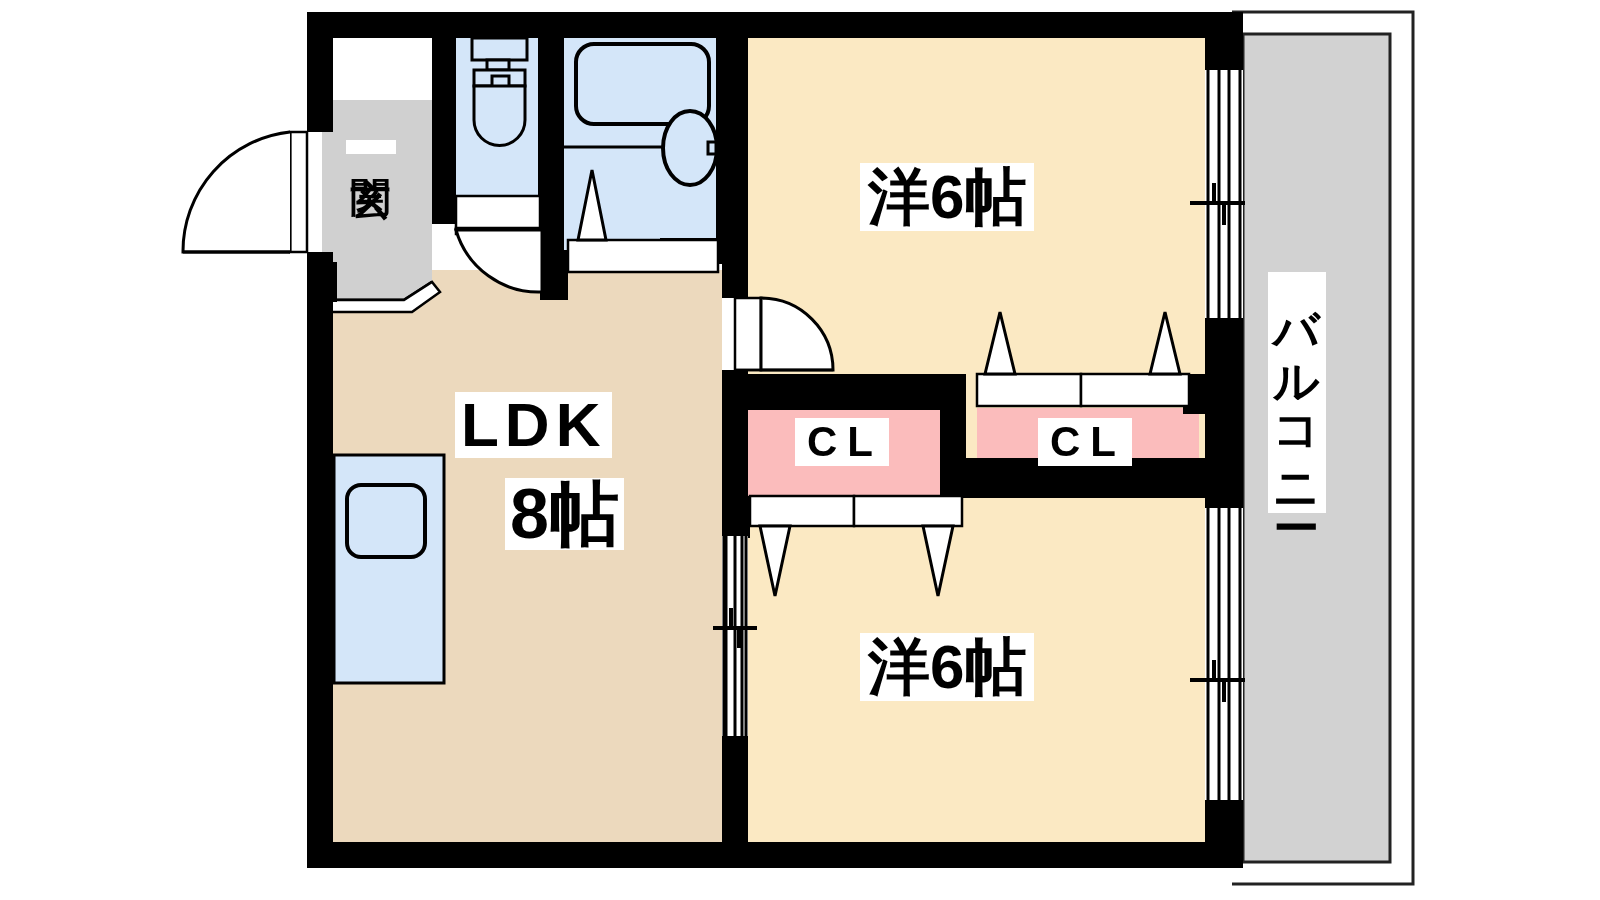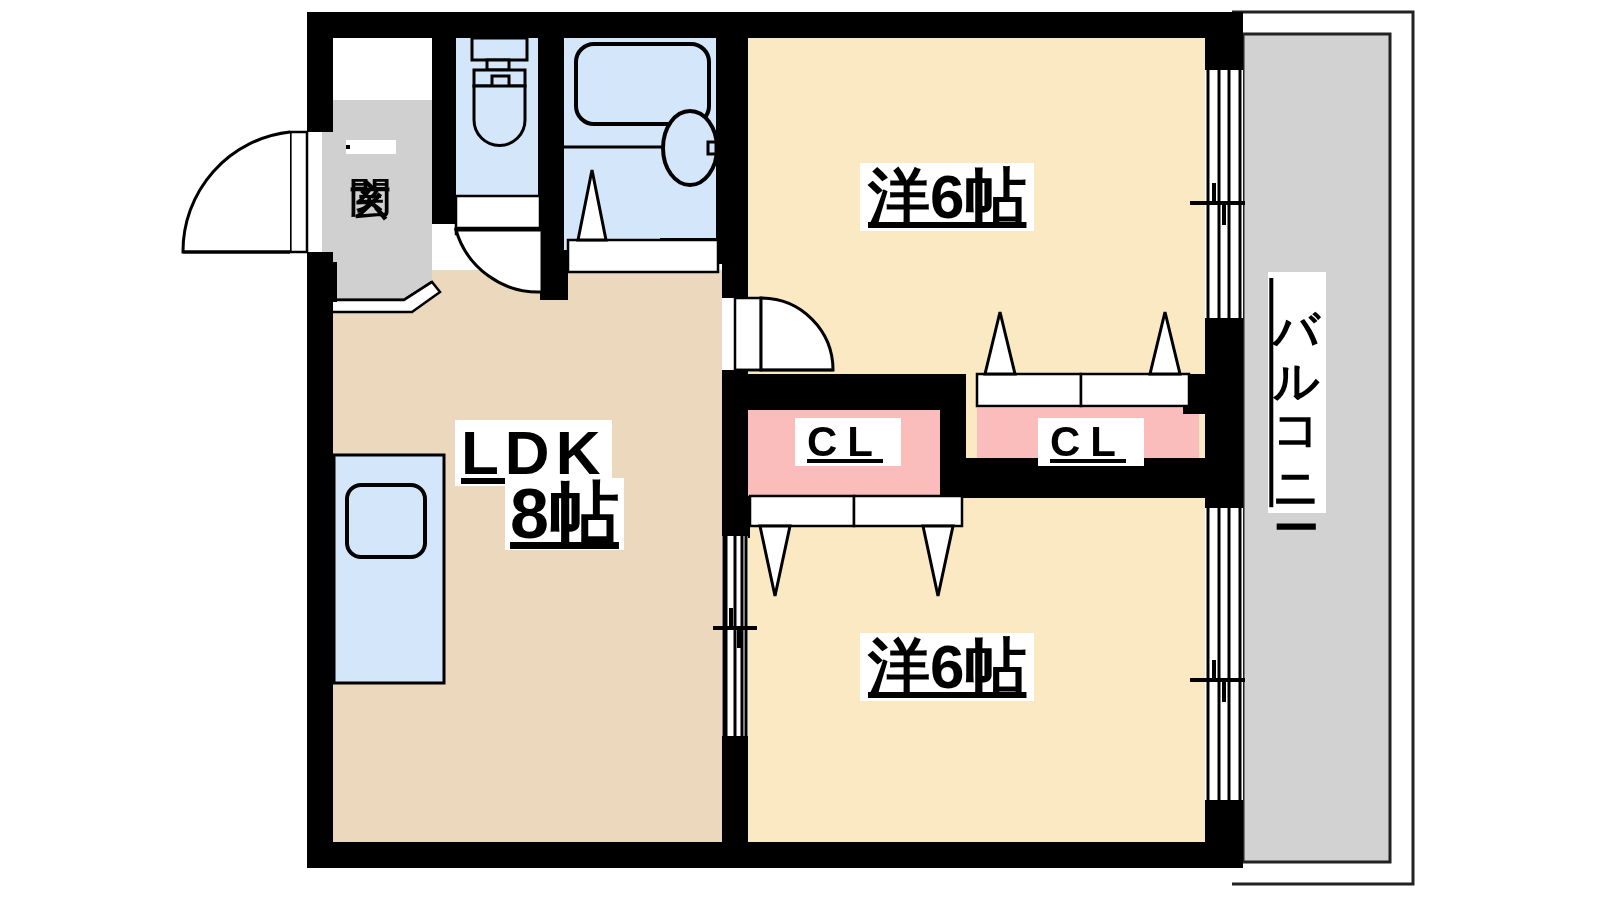--- a/index.html
+++ b/index.html
@@ -25,42 +25,40 @@
   }
   .room-label {
     position: absolute;
     background: #ffffff;
     color: #000000;
     font-weight: bold;
     line-height: 1.0;
     white-space: nowrap;
     letter-spacing: 0.02em;
     text-align: left;
-    text-decoration: underline;
   }
   .lbl-ldk {
     font-size: 62px;
     letter-spacing: 6px;
     padding: 2px 6px;
-    margin-top: 28px;
   }
   .lbl-ldk-sub {
     font-size: 70px;
     letter-spacing: 0px;
     padding: 1px 5px;
   }
   .lbl-yoshitsu {
     font-size: 62px;
     padding: 3px 8px;
     letter-spacing: 0px;
   }
   .lbl-cl {
     font-size: 42px;
     letter-spacing: 10px;
-    padding: 3px 18px 3px 12px;
+    padding: 3px 6px 3px 12px;
     font-weight: bold;
   }
   .lbl-genkan {
     font-size: 40px;
     padding: 5px 4px;
     writing-mode: vertical-rl;
     text-orientation: upright;
     letter-spacing: 2px;
     line-height: 1.05;
   }

